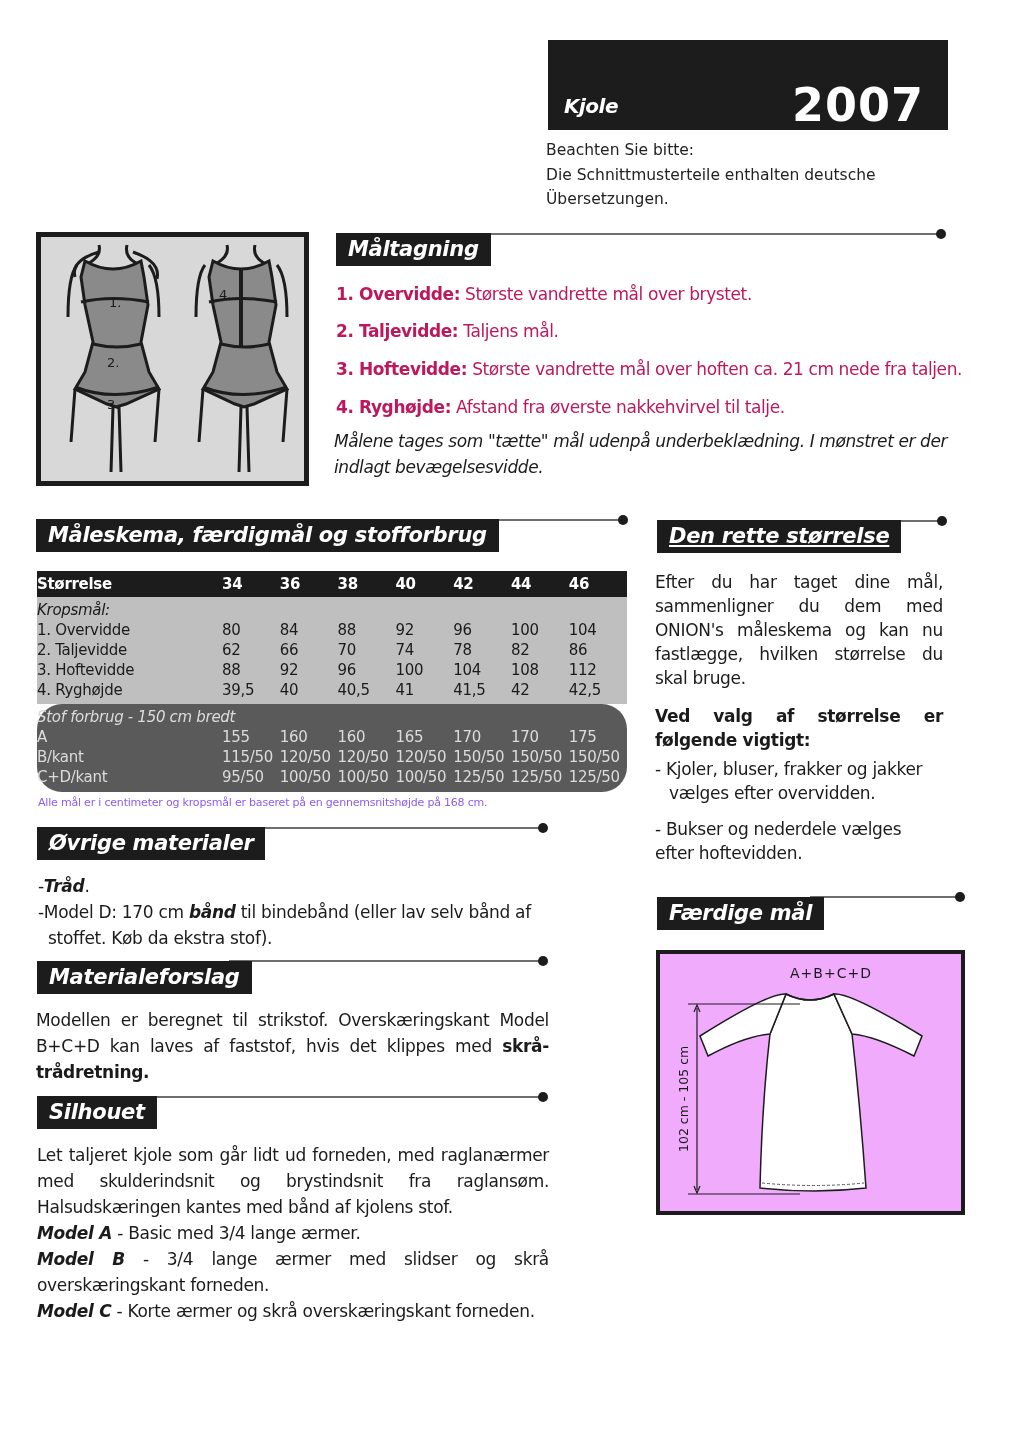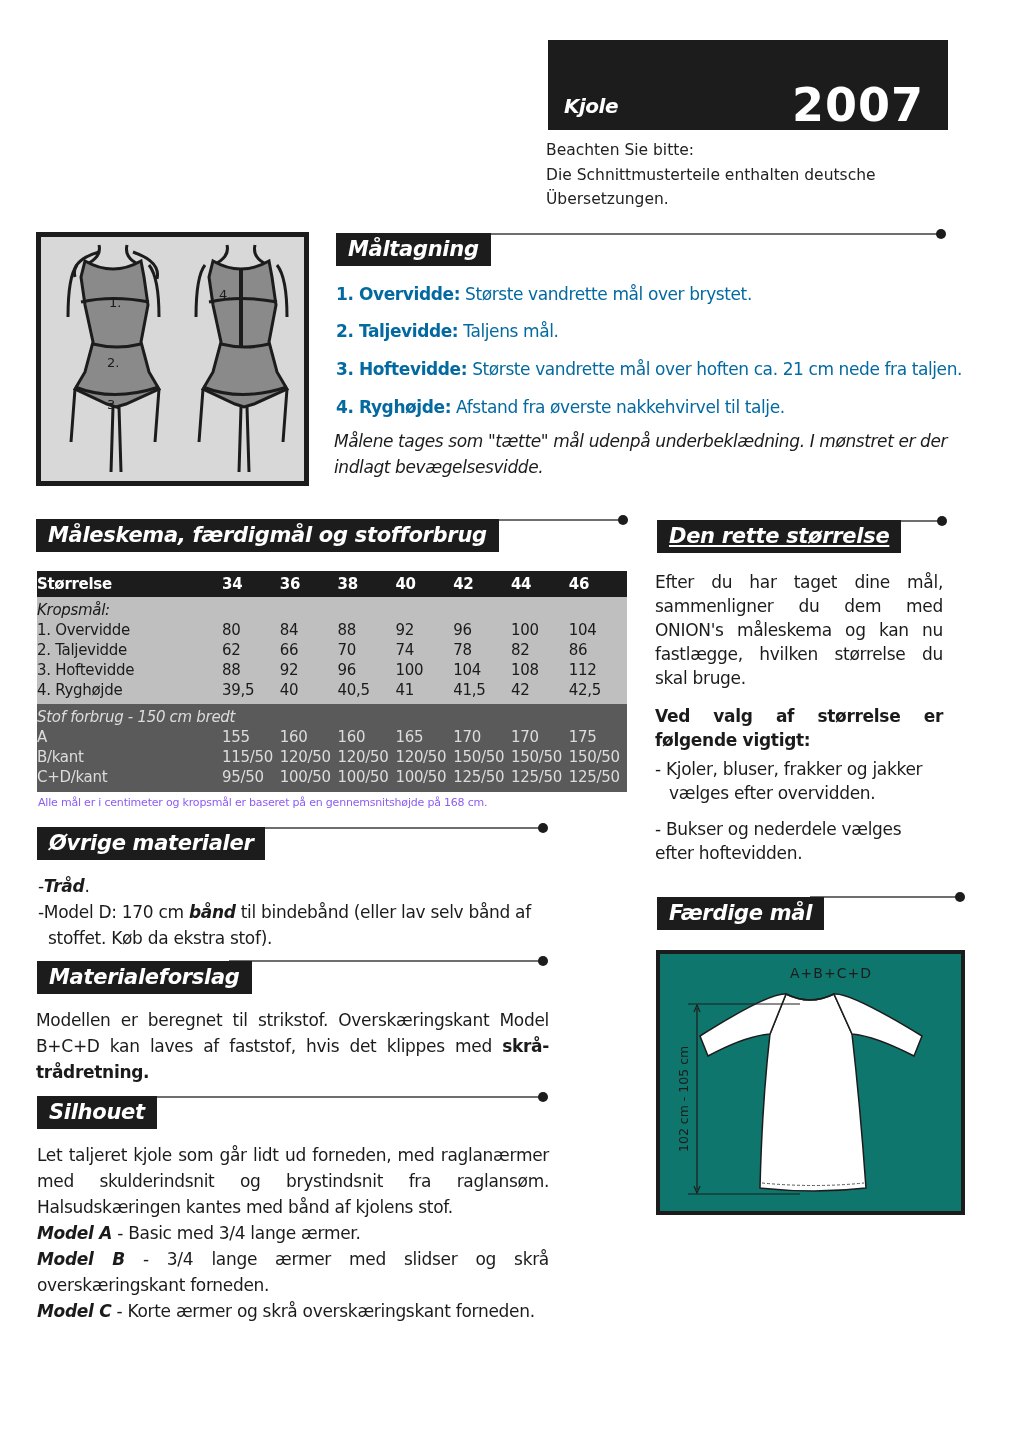--- a/index.html
+++ b/index.html
@@ -17,41 +17,41 @@
   
   .sec-head { position: absolute; height: 33px; background: #1c1c1c; color: #fff; font-style: italic; font-weight: bold;
               font-size: 21px; line-height: 33px; padding: 0 12px; white-space: nowrap; letter-spacing: -0.3px; }
   .sec-line { position: absolute; height: 2px; background: #6e6e6e; }
   .sec-dot { position: absolute; width: 10px; height: 10px; border-radius: 50%; background: #1c1c1c; }
 
   
   .fig-box { left: 36px; top: 232px; width: 273px; height: 254px; background: #d8d8d8; border: 5px solid #1c1c1c; }
 
   
-  .meas { left: 336px; font-size: 17px; color: #0369a1; white-space: nowrap; letter-spacing: -0.4px; }
+  .meas { left: 336px; font-size: 17px; color: #be185d; white-space: nowrap; letter-spacing: -0.4px; }
   .meas b { font-weight: bold; }
   .meas-note { left: 334px; top: 428px; width: 620px; font-style: italic; font-size: 17px; line-height: 26px; letter-spacing: -0.4px; }
 
   
   .tbl { left: 37px; top: 571px; width: 590px; }
   .tbl .row { display: flex; height: 20px; line-height: 20px; font-size: 15px; letter-spacing: -0.3px; }
   .tbl .c0 { width: 185px; }
   .tbl .c { width: 57.8px; }
   .tbl .hdr { background: #1c1c1c; color: #fff; font-weight: bold; height: 26px; line-height: 26px; }
   .tbl .body-light { background: #bfbfbf; color: #1b1b1b; }
   .tbl .body-dark { background: #5a5a5a; color: #dcdcdc; }
   .tbl .sub { font-style: italic; }
   .tbl-note { left: 38px; top: 796px; font-size: 11px; color: #8b5cf6; letter-spacing: -0.2px; }
 
   
   .p { font-size: 17px; line-height: 26px; color: #1b1b1b; letter-spacing: -0.3px; }
   .just { text-align: justify; }
 
   
-  .fm-box { left: 656px; top: 950px; width: 309px; height: 265px; background: #0f766e; border: 4px solid #1c1c1c; }
+  .fm-box { left: 656px; top: 950px; width: 309px; height: 265px; background: #f0abfc; border: 4px solid #1c1c1c; }
 </style>
 </head>
 <body>
 
 <div class="abs title-box"></div>
 <div class="abs title-kind">Kjole</div>
 <div class="abs title-num">2007</div>
 <div class="abs note">
   <div>Beachten Sie bitte:</div>
   <div>Die Schnittmusterteile enthalten deutsche</div>
@@ -154,21 +154,21 @@
       <div class="c0">4. Ryghøjde</div>
       <div class="c">39,5</div>
         <div class="c">40</div>
         <div class="c">40,5</div>
         <div class="c">41</div>
         <div class="c">41,5</div>
         <div class="c">42</div>
         <div class="c">42,5</div>
     </div>
   </div>
-  <div class="body-dark" style="padding-top:3px; padding-bottom:5px;">
+  <div class="body-dark" style="padding-top:3px; padding-bottom:5px;border-radius:25px;">
     <div class="row sub">
         <div class="c0" style="width:400px;">Stof  forbrug - 150 cm bredt</div>
       </div>
     <div class="row">
       <div class="c0">A</div>
       <div class="c">155</div>
         <div class="c">160</div>
         <div class="c">160</div>
         <div class="c">165</div>
         <div class="c">170</div>

